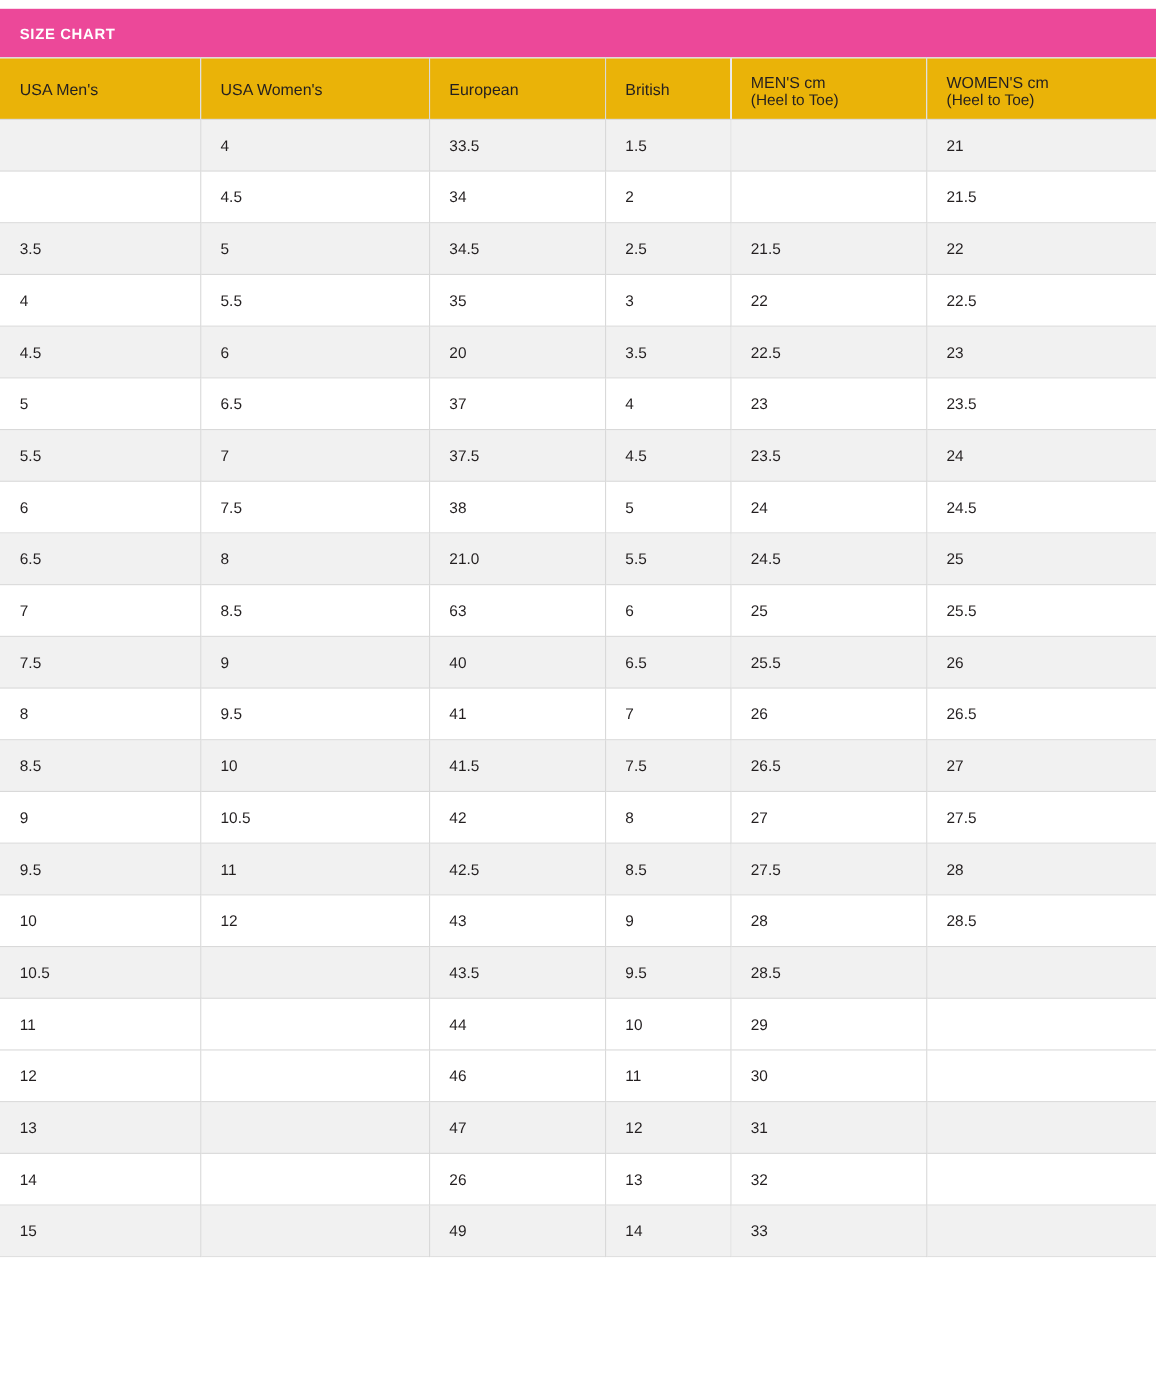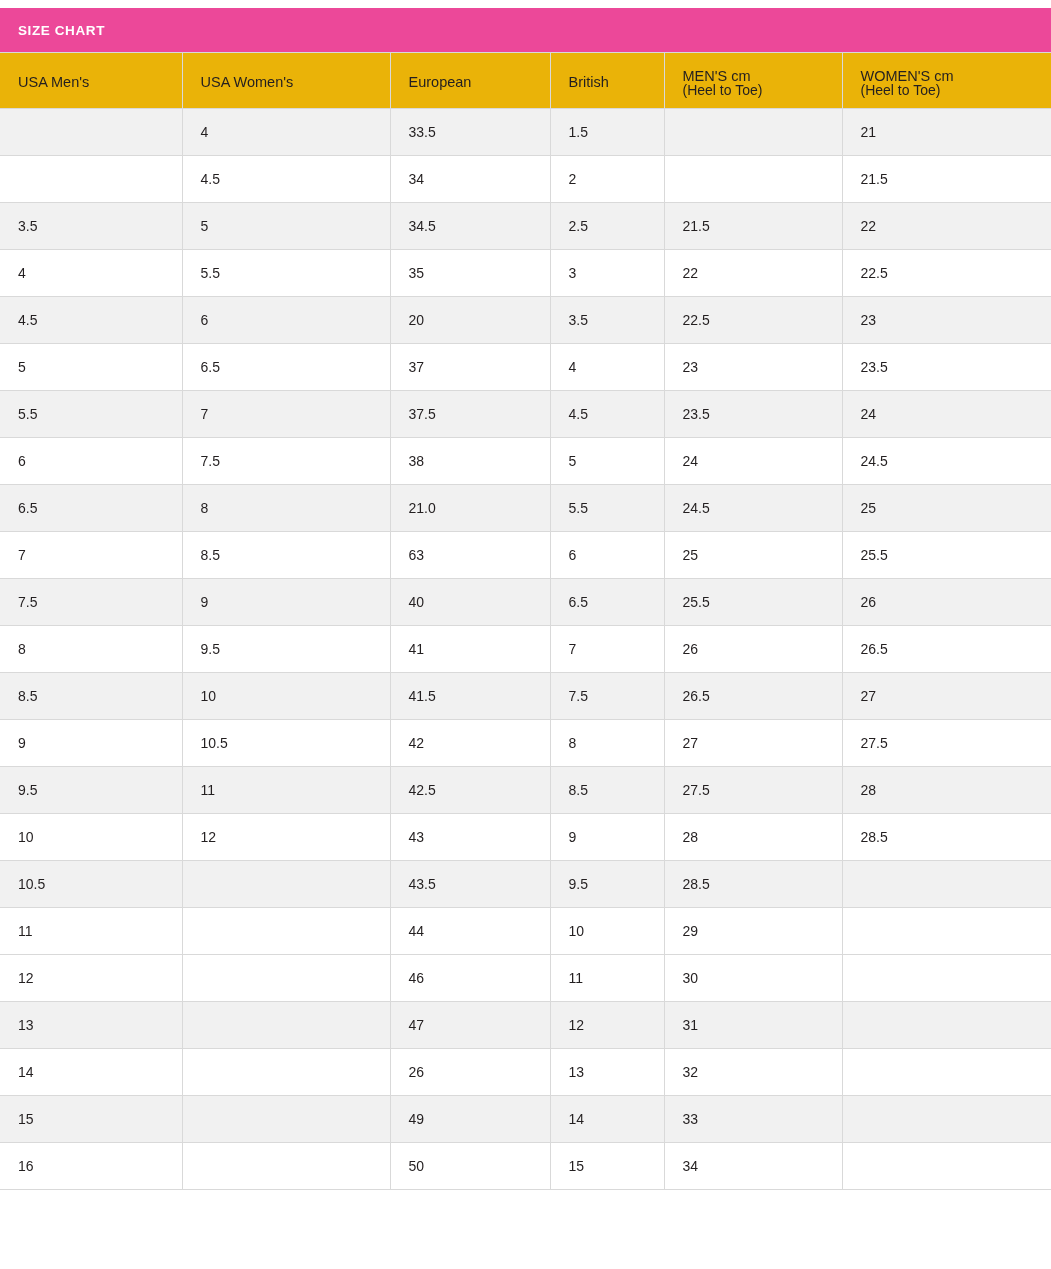--- a/index.html
+++ b/index.html
@@ -305,24 +305,16 @@
           <td class="empty"></td>
         </tr>
         <tr class="alt">
           <td>15</td>
           <td class="empty"></td>
           <td>49</td>
           <td>14</td>
           <td>33</td>
           <td class="empty"></td>
         </tr>
-        <tr class="plain">
-          <td>16</td>
-          <td class="empty"></td>
-          <td>50</td>
-          <td>15</td>
-          <td>34</td>
-          <td class="empty"></td>
-        </tr>
       </tbody>
   </table>
 
 </div>
 
 </body></html>

